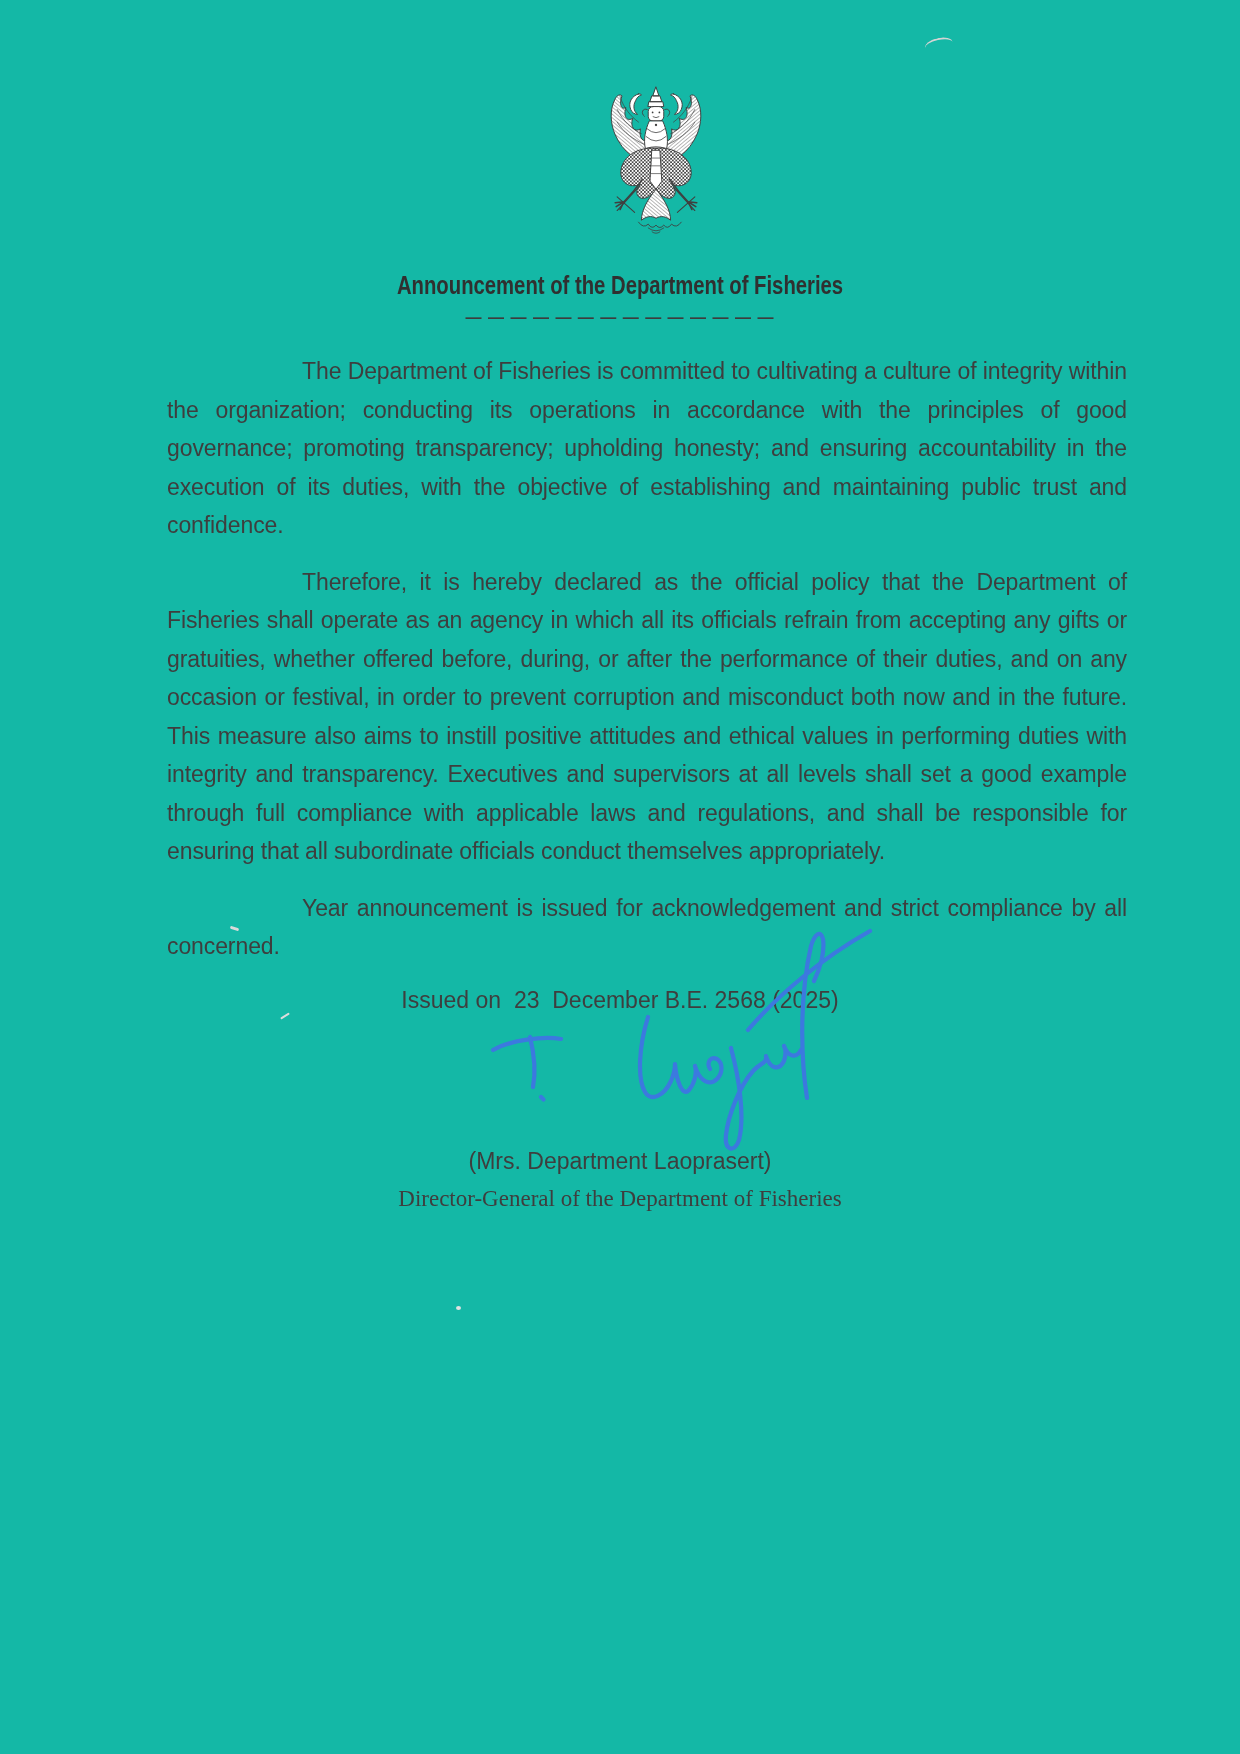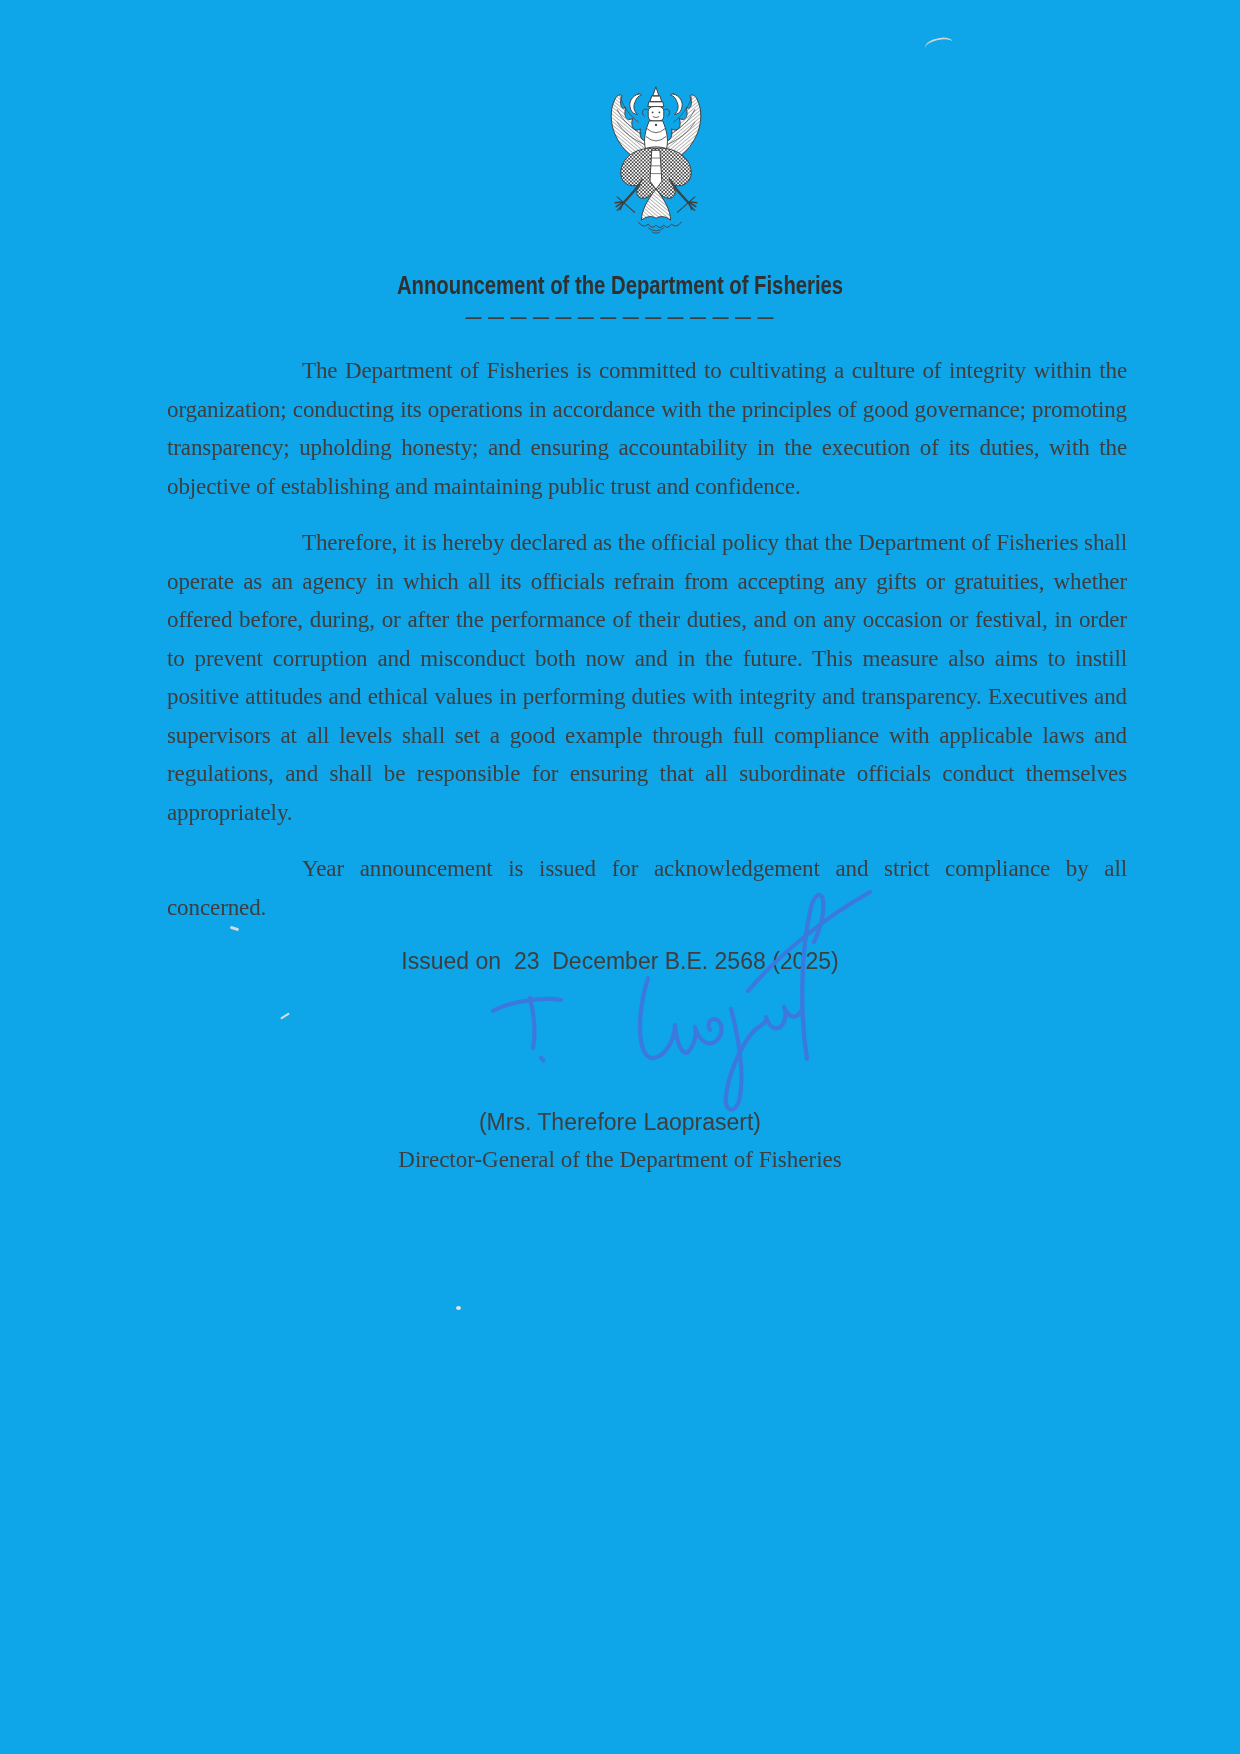--- a/index.html
+++ b/index.html
@@ -1,19 +1,19 @@
 <!DOCTYPE html>
 <html><head>
 <meta charset="utf-8">
 <style>
   html,body{margin:0;padding:0;background:#ffffff;}
   .page{
     position:relative;
     width:1240px;height:1754px;
-    background:#0ea5e9;
+    background:#14b8a6;
     overflow:hidden;
     font-family:"Liberation Sans",sans-serif;
     color:#3e3e3e;
   }
   
   .emblem-wrap{padding-top:84px;text-align:center;}
   .emblem{width:136px;height:152px;display:inline-block;transform:translateX(36px);}
   
   .title-block{margin-top:26px;text-align:center;color:#303030;}
   .title-line{height:38px;line-height:38px;white-space:nowrap;}
@@ -25,21 +25,20 @@
   
   .body-block{margin:20px 113px 0 167px;}
   .body-block p{
     margin:0 0 18px 0;
     font-size:23px;
     line-height:38.5px;
     text-align:justify;
     text-indent:135px;
     color:#3e3e3e;
     letter-spacing:-0.1px;
-    font-family:Liberation Serif, serif;
   }
   
   .closing{position:relative;text-align:center;margin-top:4px;}
   .issued{font-size:23px;line-height:32px;white-space:pre-wrap;color:#3e3e3e;}
   .sig-space{height:126px;}
   .signer-name{font-size:23px;line-height:38px;}
   .signer-title{font-size:23px;line-height:38px;font-family:Liberation Serif, serif;}
   .signature-svg{
     position:absolute;
     left:448px;top:-64px;
@@ -124,21 +123,21 @@
         <path d="M82 117 C86 133 88 151 85 167"></path>
         <path d="M93 177 l2.5 2.5"></path>
         <path d="M200 97 C191 126 189 158 197 172 C203 182 216 176 223 161 C226 154 227 148 227 144 C228 158 234 178 241 170 C247 163 249 152 247 146 C251 160 261 167 269 159 C275 153 275 143 269 139 C263 136 258 142 262 149"></path>
         <path d="M283 128 C291 158 297 196 291 220 C287 233 276 231 278 215 C280 196 291 167 305 151 C313 142 319 144 318 136 C322 149 331 151 336 141 C338 135 338 130 336 126 C340 137 348 139 353 130"></path>
         <path d="M359 178 C353 140 351 78 363 26 C367 13 373 10 375 19 C377 32 372 49 366 61"></path>
         <path d="M300 110 C330 75 374 38 422 11"></path>
       </g>
     </svg>
 
     <div class="sig-space"></div>
-    <div class="signer-name">(Mrs. Therefore Laoprasert)</div>
+    <div class="signer-name">(Mrs. Department Laoprasert)</div>
     <div class="signer-title">Director-General of the Department of Fisheries</div>
   </div>
 
   <div class="artifact art-1"></div>
   <div class="artifact art-2"></div>
   <div class="artifact art-3"></div>
   <div class="artifact art-4"></div>
 
 </div>
 

